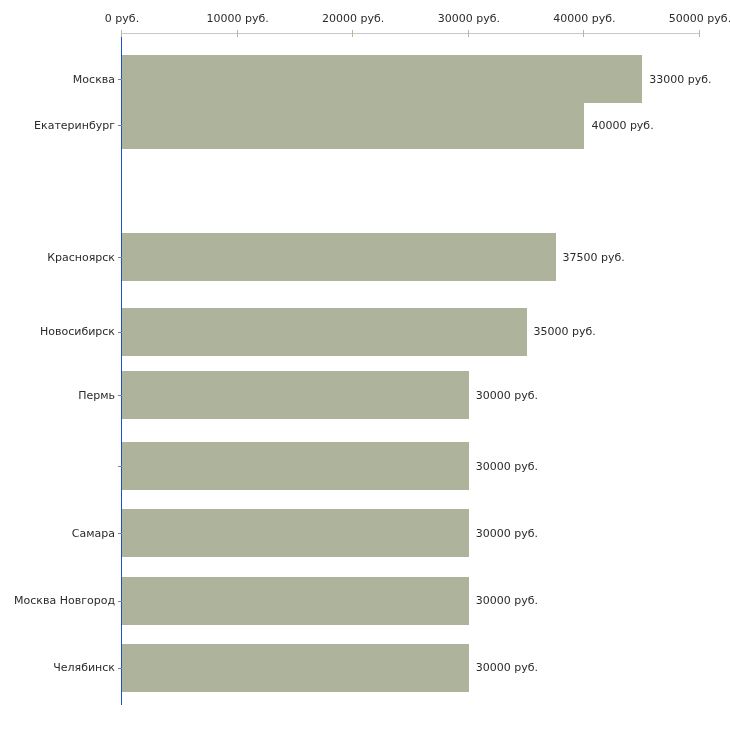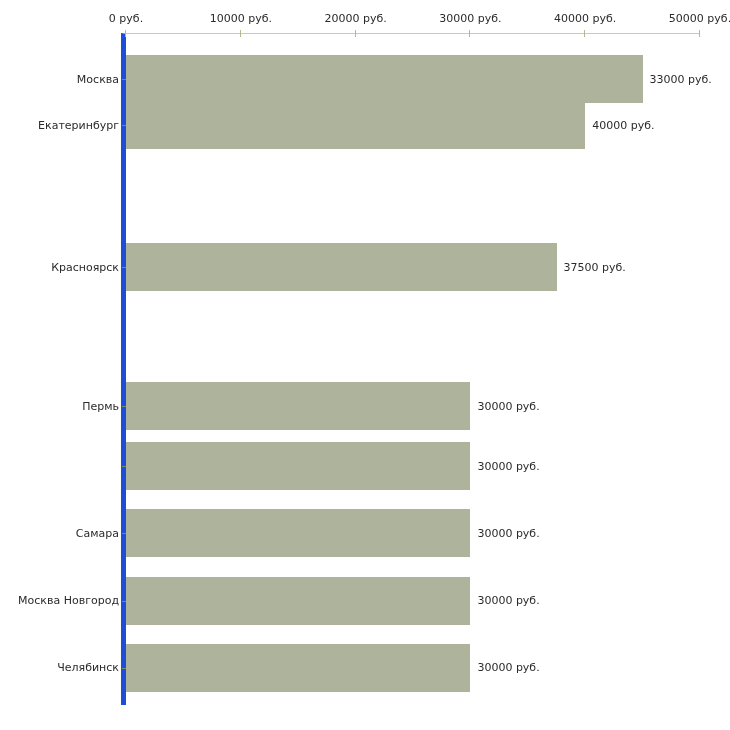--- a/index.html
+++ b/index.html
@@ -17,21 +17,21 @@
     color: #2b2b2b;
     overflow: hidden;
   }
   .plot {
     position: absolute;
     left: 121px;
     top: 33px;
     width: 579px;
     height: 672px;
     border-top: 1px solid #c8c8c8;
-    border-left: 5px solid #1d4ed8;
+    border-left: 1px solid #1d4ed8;
     box-sizing: border-box;
   }
   .x-tick-label {
     position: absolute;
     top: -22px;
     transform: translateX(-50%);
     white-space: nowrap;
     line-height: 14px;
   }
   .x-tick-mark {
@@ -101,27 +101,33 @@
         <div class="cat-tick"></div>
         <div class="cat-label">Москва</div>
         <div class="value-label" style="left: calc(90% + 7px);">33000 руб.</div>
       </div>
       <div class="bar-row" style="top: 62px;">
         <div class="bar" style="width: 80%; background: rgb(173, 180, 155);"></div>
         <div class="cat-tick"></div>
         <div class="cat-label">Екатеринбург</div>
         <div class="value-label" style="left: calc(80% + 7px);">40000 руб.</div>
       </div>
-      <div class="bar-row" style="top: 204px;">
+      <div class="bar-row" style="top: 194px;">
         <div class="bar" style="width: 75%; background: rgb(173, 180, 155);"></div>
         <div class="cat-tick"></div>
         <div class="cat-label">Красноярск</div>
         <div class="value-label" style="left: calc(75% + 7px);">37500 руб.</div>
       </div>
-      <div class="bar-row" style="top: 343px;">
+      <div class="bar-row" style="top: 268.8px;">
+        <div class="bar" style="width: 70%; background: rgb(173, 180, 155);"></div>
+        <div class="cat-tick"></div>
+        <div class="cat-label">Новосибирск</div>
+        <div class="value-label" style="left: calc(70% + 7px);">35000 руб.</div>
+      </div>
+      <div class="bar-row" style="top: 332px;">
         <div class="bar" style="width: 60%; background: rgb(173, 180, 155);"></div>
         <div class="cat-tick"></div>
         <div class="cat-label">Пермь</div>
         <div class="value-label" style="left: calc(60% + 7px);">30000 руб.</div>
       </div>
       <div class="bar-row" style="top: 403.2px;">
         <div class="bar" style="width: 60%; background: rgb(173, 180, 155);"></div>
         <div class="cat-tick"></div>
         <div class="value-label" style="left: calc(60% + 7px);">30000 руб.</div>
       </div>

